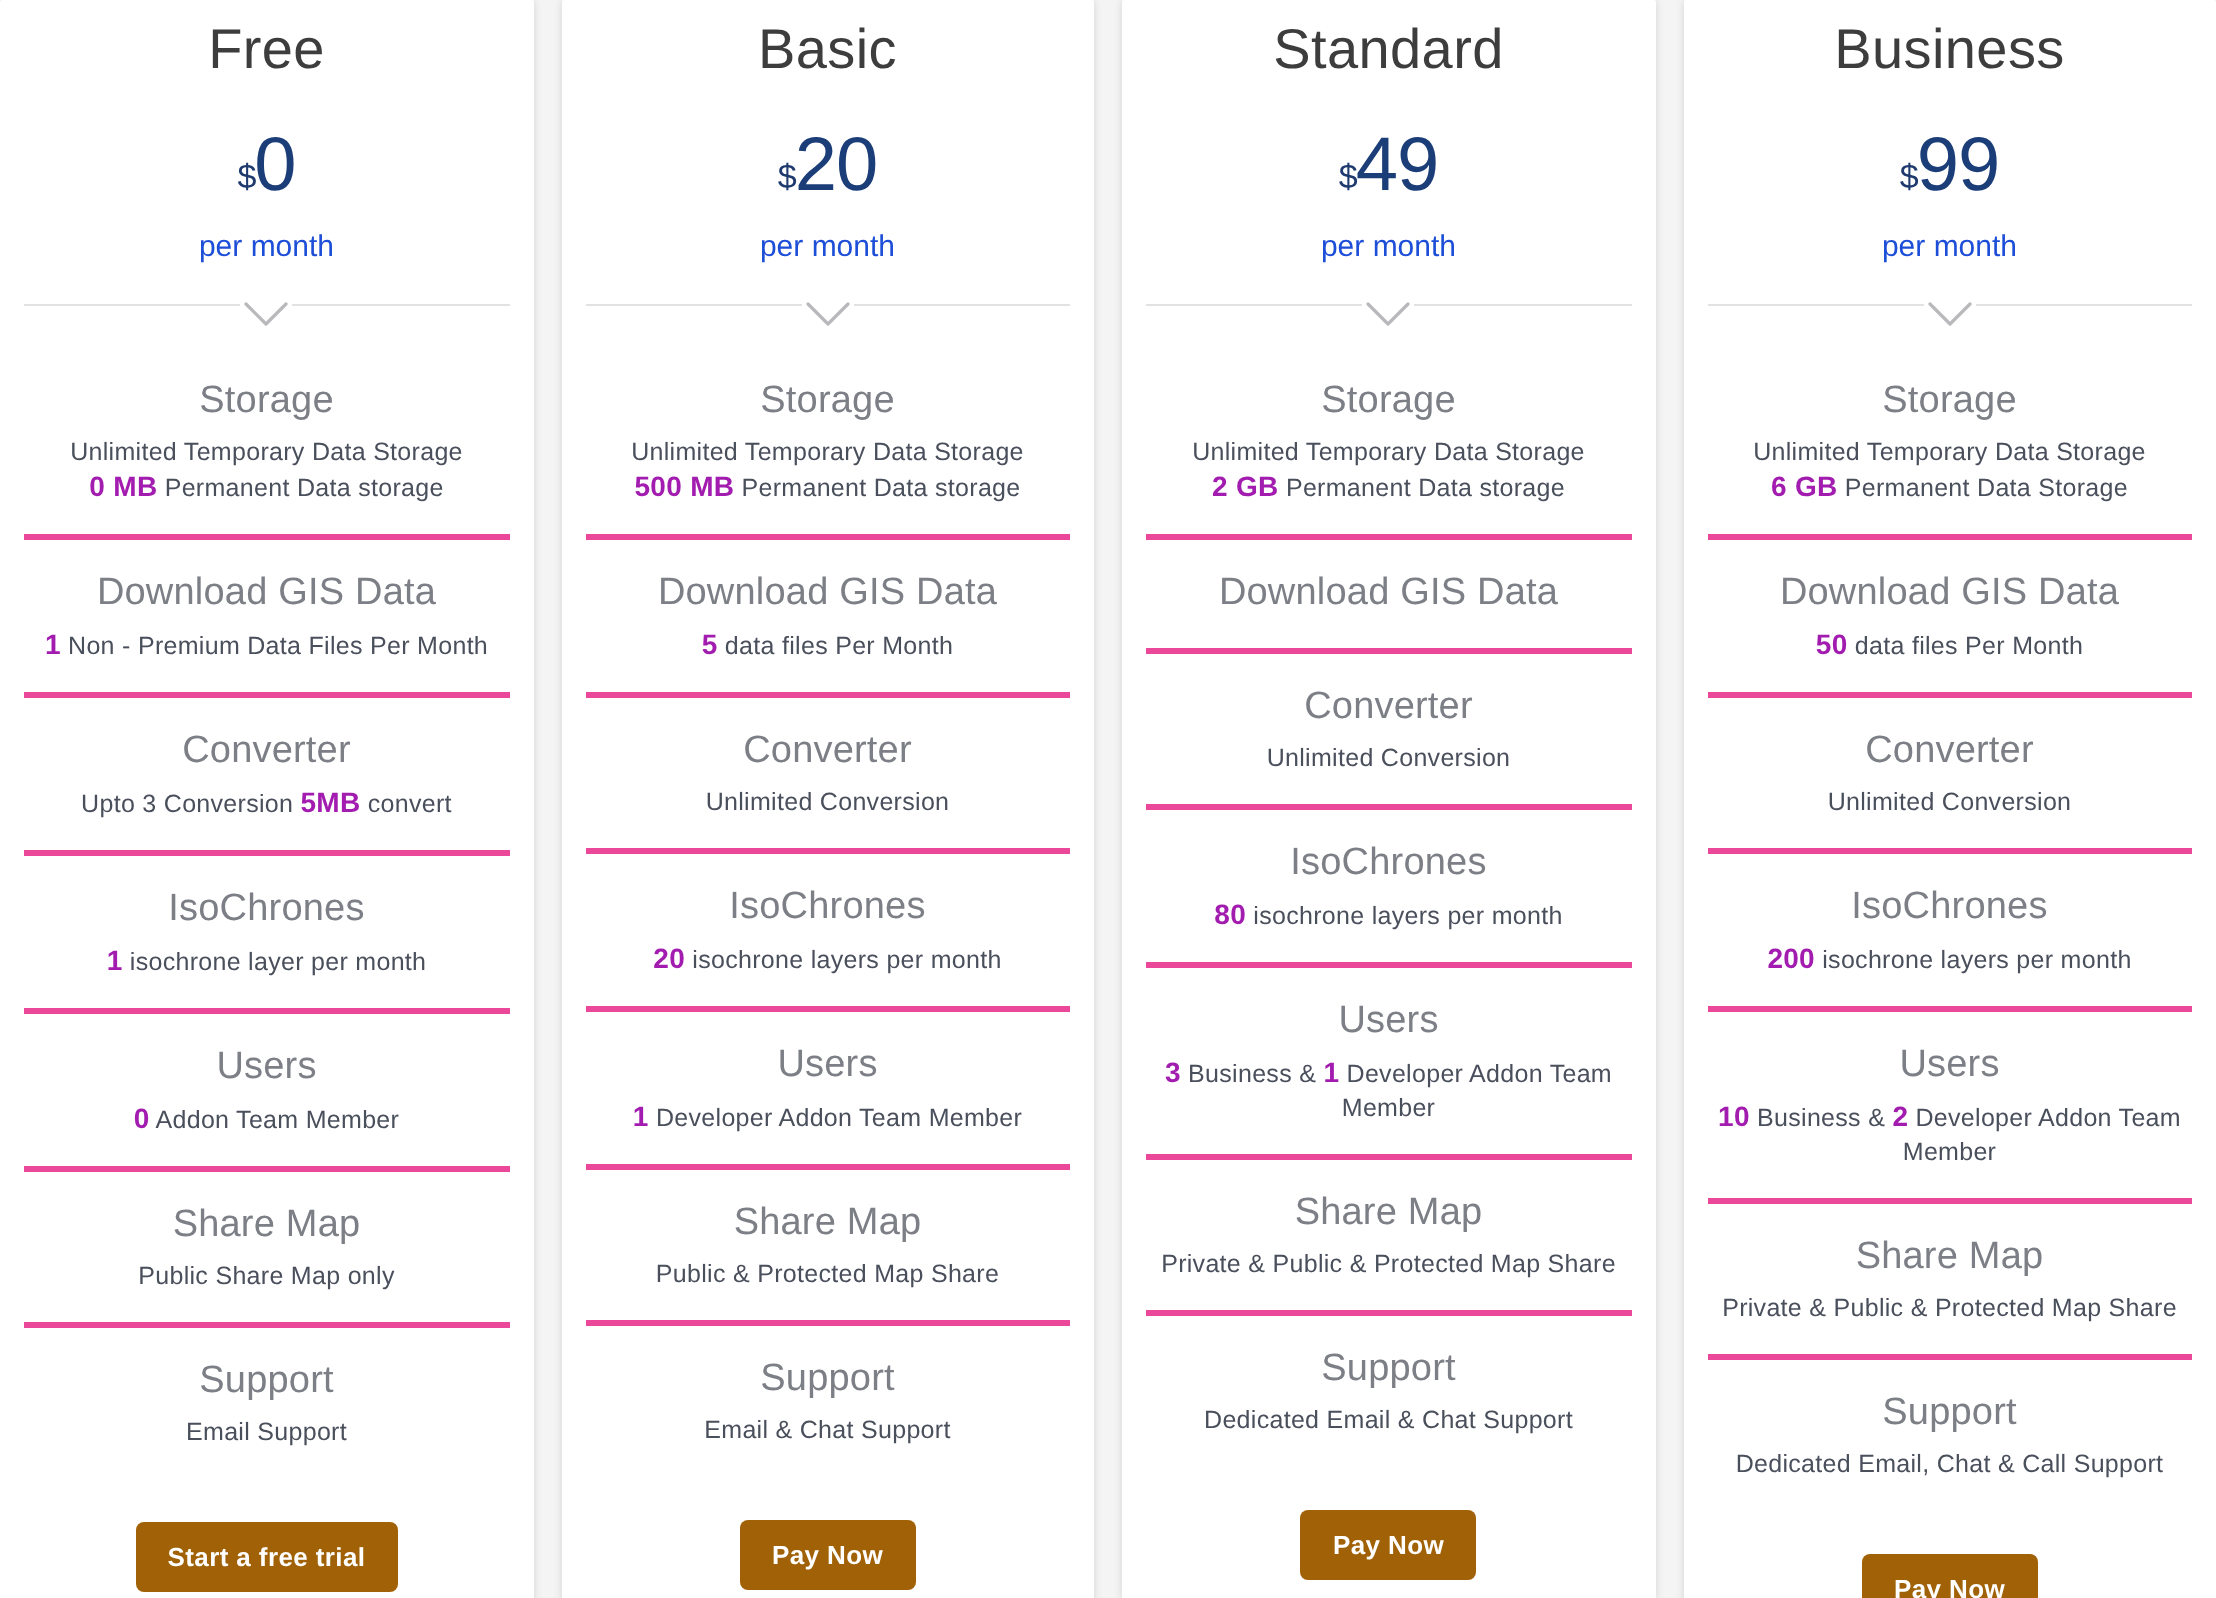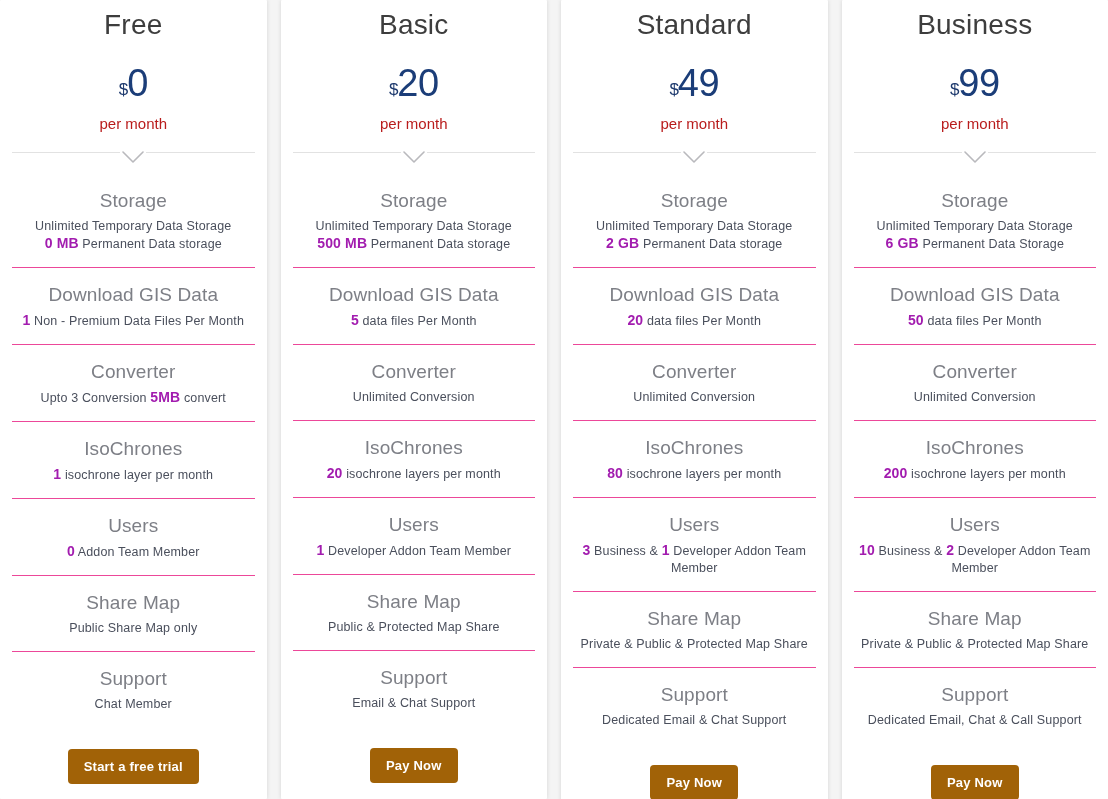--- a/index.html
+++ b/index.html
@@ -59,21 +59,21 @@
     vertical-align: 1px;
     letter-spacing: -1px;
   }
   .amount {
     font-size: 38px;
     color: #1b3d78;
     letter-spacing: -0.5px;
   }
   .per-month {
     font-size: 15px;
-    color: #b91c1c;
+    color: #1d4ed8;
     margin-top: 2px;
     line-height: 20px;
   }
 
   
   .chevron-divider {
     position: relative;
     height: 22px;
     margin-top: 18px;
   }
@@ -95,21 +95,21 @@
     background: #ffffff;
     display: flex;
     align-items: flex-start;
     justify-content: center;
   }
   .chevron-divider svg { display: block; }
 
   
   .features { display: flex; flex-direction: column; }
   .feature-row {
-    border-bottom: 1px solid #ec4899;
+    border-bottom: 3px solid #ec4899;
     text-align: center;
     padding: 14px 2px 14px 2px;
     min-height: 52px;
     box-sizing: border-box;
   }
   .feature-row.no-border { border-bottom: none; }
   .feature-name {
     font-size: 19px;
     font-weight: 400;
     color: #7d7f86;
@@ -186,21 +186,21 @@
         <div class="feature-row">
           <div class="feature-name">Users</div>
           <div class="feature-desc"><span class="hl">0</span><span> Addon Team Member</span></div>
         </div>
         <div class="feature-row">
           <div class="feature-name">Share Map</div>
           <div class="feature-desc"><span>Public Share Map only</span></div>
         </div>
         <div class="feature-row no-border">
           <div class="feature-name">Support</div>
-          <div class="feature-desc"><span>Chat Member</span></div>
+          <div class="feature-desc"><span>Email Support</span></div>
         </div>
       </div>
       <div class="cta-wrap"><button class="cta-button">Start a free trial</button></div>
     </div>
     <div class="plan-card">
       <div class="plan-header">
         <div class="plan-title">Basic</div>
         <div class="plan-price"><span class="currency">$</span><span class="amount">20</span></div>
         <div class="per-month">per month</div>
       </div>
@@ -258,21 +258,20 @@
           </svg>
         </div>
       </div>
       <div class="features">
         <div class="feature-row">
           <div class="feature-name">Storage</div>
           <div class="feature-desc"><span>Unlimited Temporary Data Storage</span><br><span class="hl">2 GB</span><span> Permanent Data storage</span></div>
         </div>
         <div class="feature-row">
           <div class="feature-name">Download GIS Data</div>
-          <div class="feature-desc"><span class="hl">20</span><span> data files Per Month</span></div>
         </div>
         <div class="feature-row">
           <div class="feature-name">Converter</div>
           <div class="feature-desc"><span>Unlimited Conversion</span></div>
         </div>
         <div class="feature-row">
           <div class="feature-name">IsoChrones</div>
           <div class="feature-desc"><span class="hl">80</span><span> isochrone layers per month</span></div>
         </div>
         <div class="feature-row">

